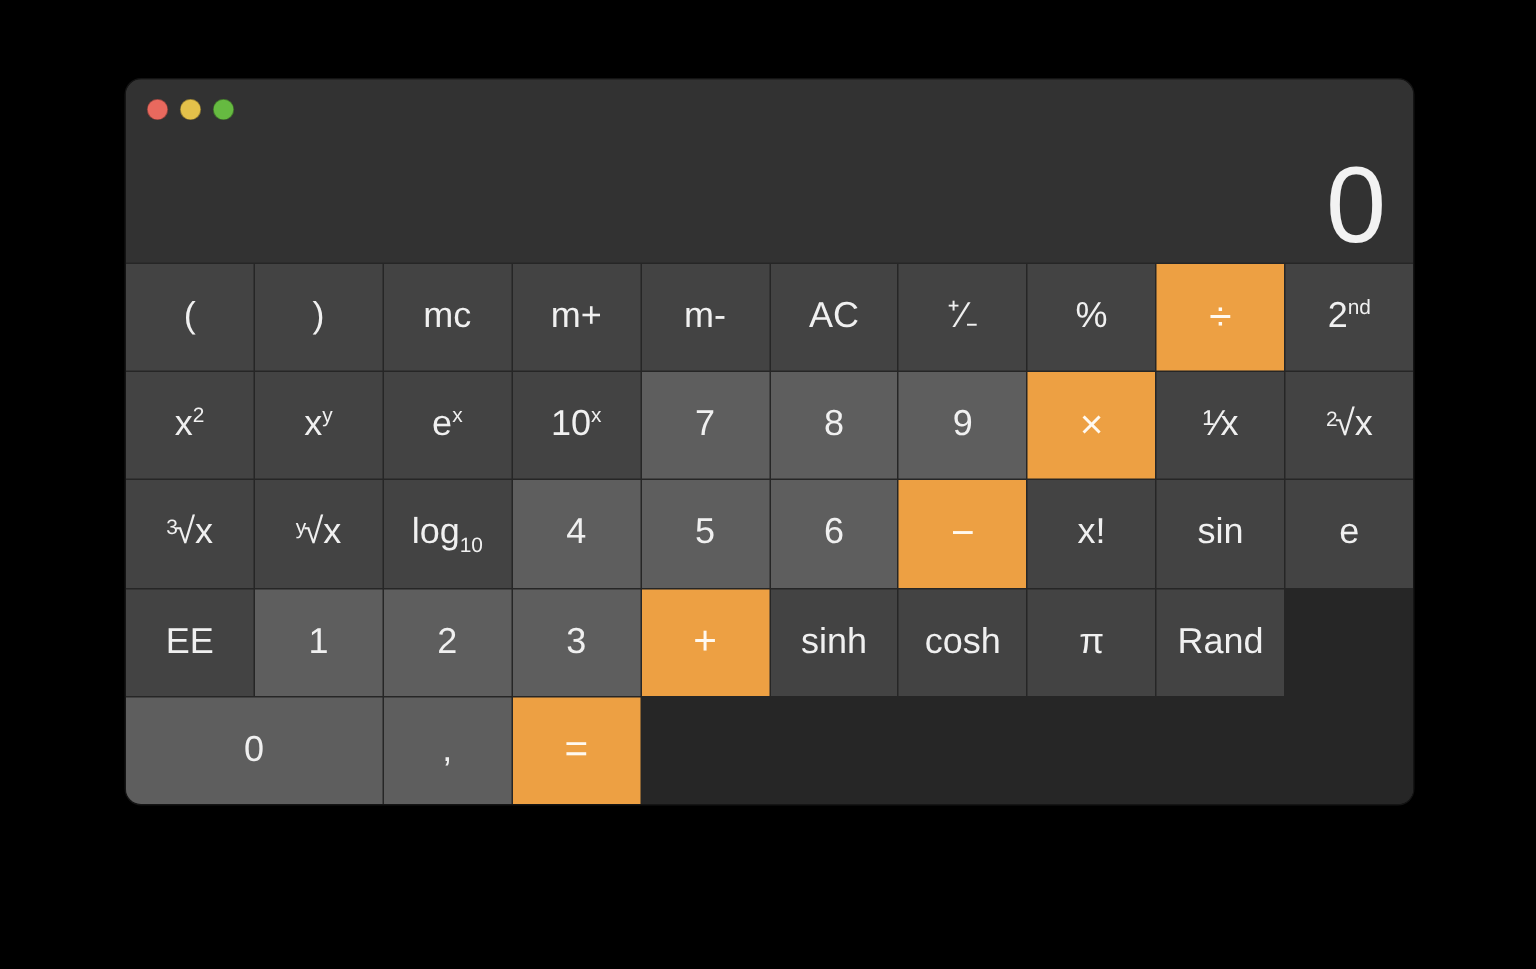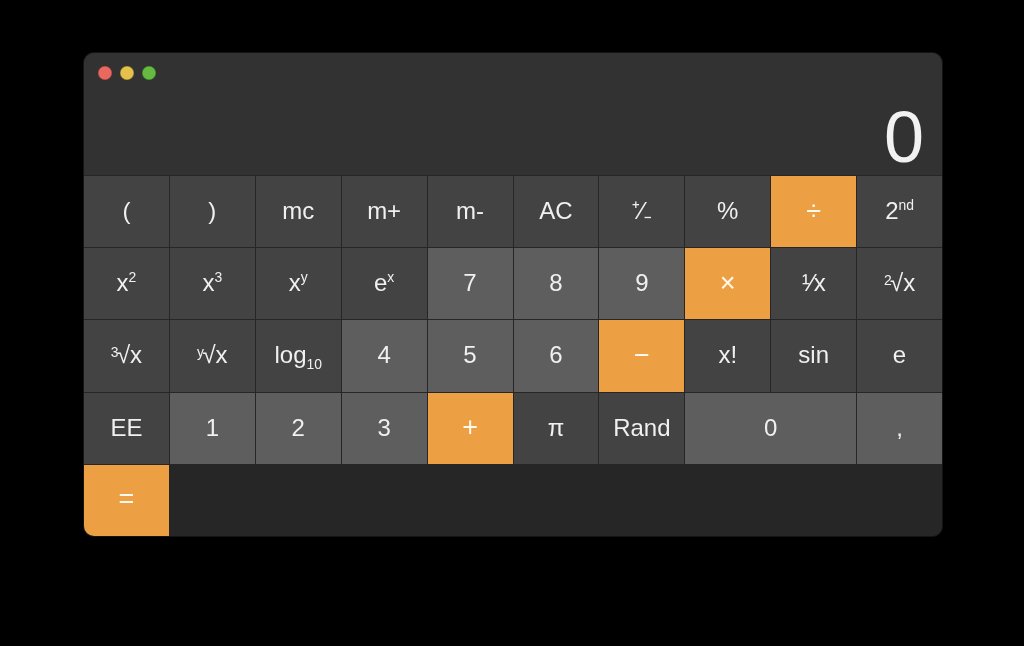--- a/index.html
+++ b/index.html
@@ -117,27 +117,27 @@
       <div class="key op">
         <span class="glyph">÷</span>
       </div>
       <div class="key fn">
         <span class="glyph">2<sup>nd</sup></span>
       </div>
       <div class="key fn">
         <span class="glyph">x<sup>2</sup></span>
       </div>
       <div class="key fn">
-        <span class="glyph">x<sup>3</sup></span>
-      </div>
-      <div class="key fn">
         <span class="glyph">x<sup>y</sup></span>
       </div>
       <div class="key fn">
         <span class="glyph">e<sup>x</sup></span>
+      </div>
+      <div class="key fn">
+        <span class="glyph">10<sup>x</sup></span>
       </div>
       <div class="key num">
         <span class="glyph">7</span>
       </div>
       <div class="key num">
         <span class="glyph">8</span>
       </div>
       <div class="key num">
         <span class="glyph">9</span>
       </div>
@@ -198,20 +198,26 @@
       <div class="key num">
         <span class="glyph">2</span>
       </div>
       <div class="key num">
         <span class="glyph">3</span>
       </div>
       <div class="key op">
         <span class="glyph">+</span>
       </div>
       <div class="key fn">
+        <span class="glyph">sinh</span>
+      </div>
+      <div class="key fn">
+        <span class="glyph">cosh</span>
+      </div>
+      <div class="key fn">
         <span class="glyph">π</span>
       </div>
       <div class="key fn">
         <span class="glyph">Rand</span>
       </div>
       <div class="key num wide">
         <span class="glyph">0</span>
       </div>
       <div class="key num">
         <span class="glyph">,</span>

